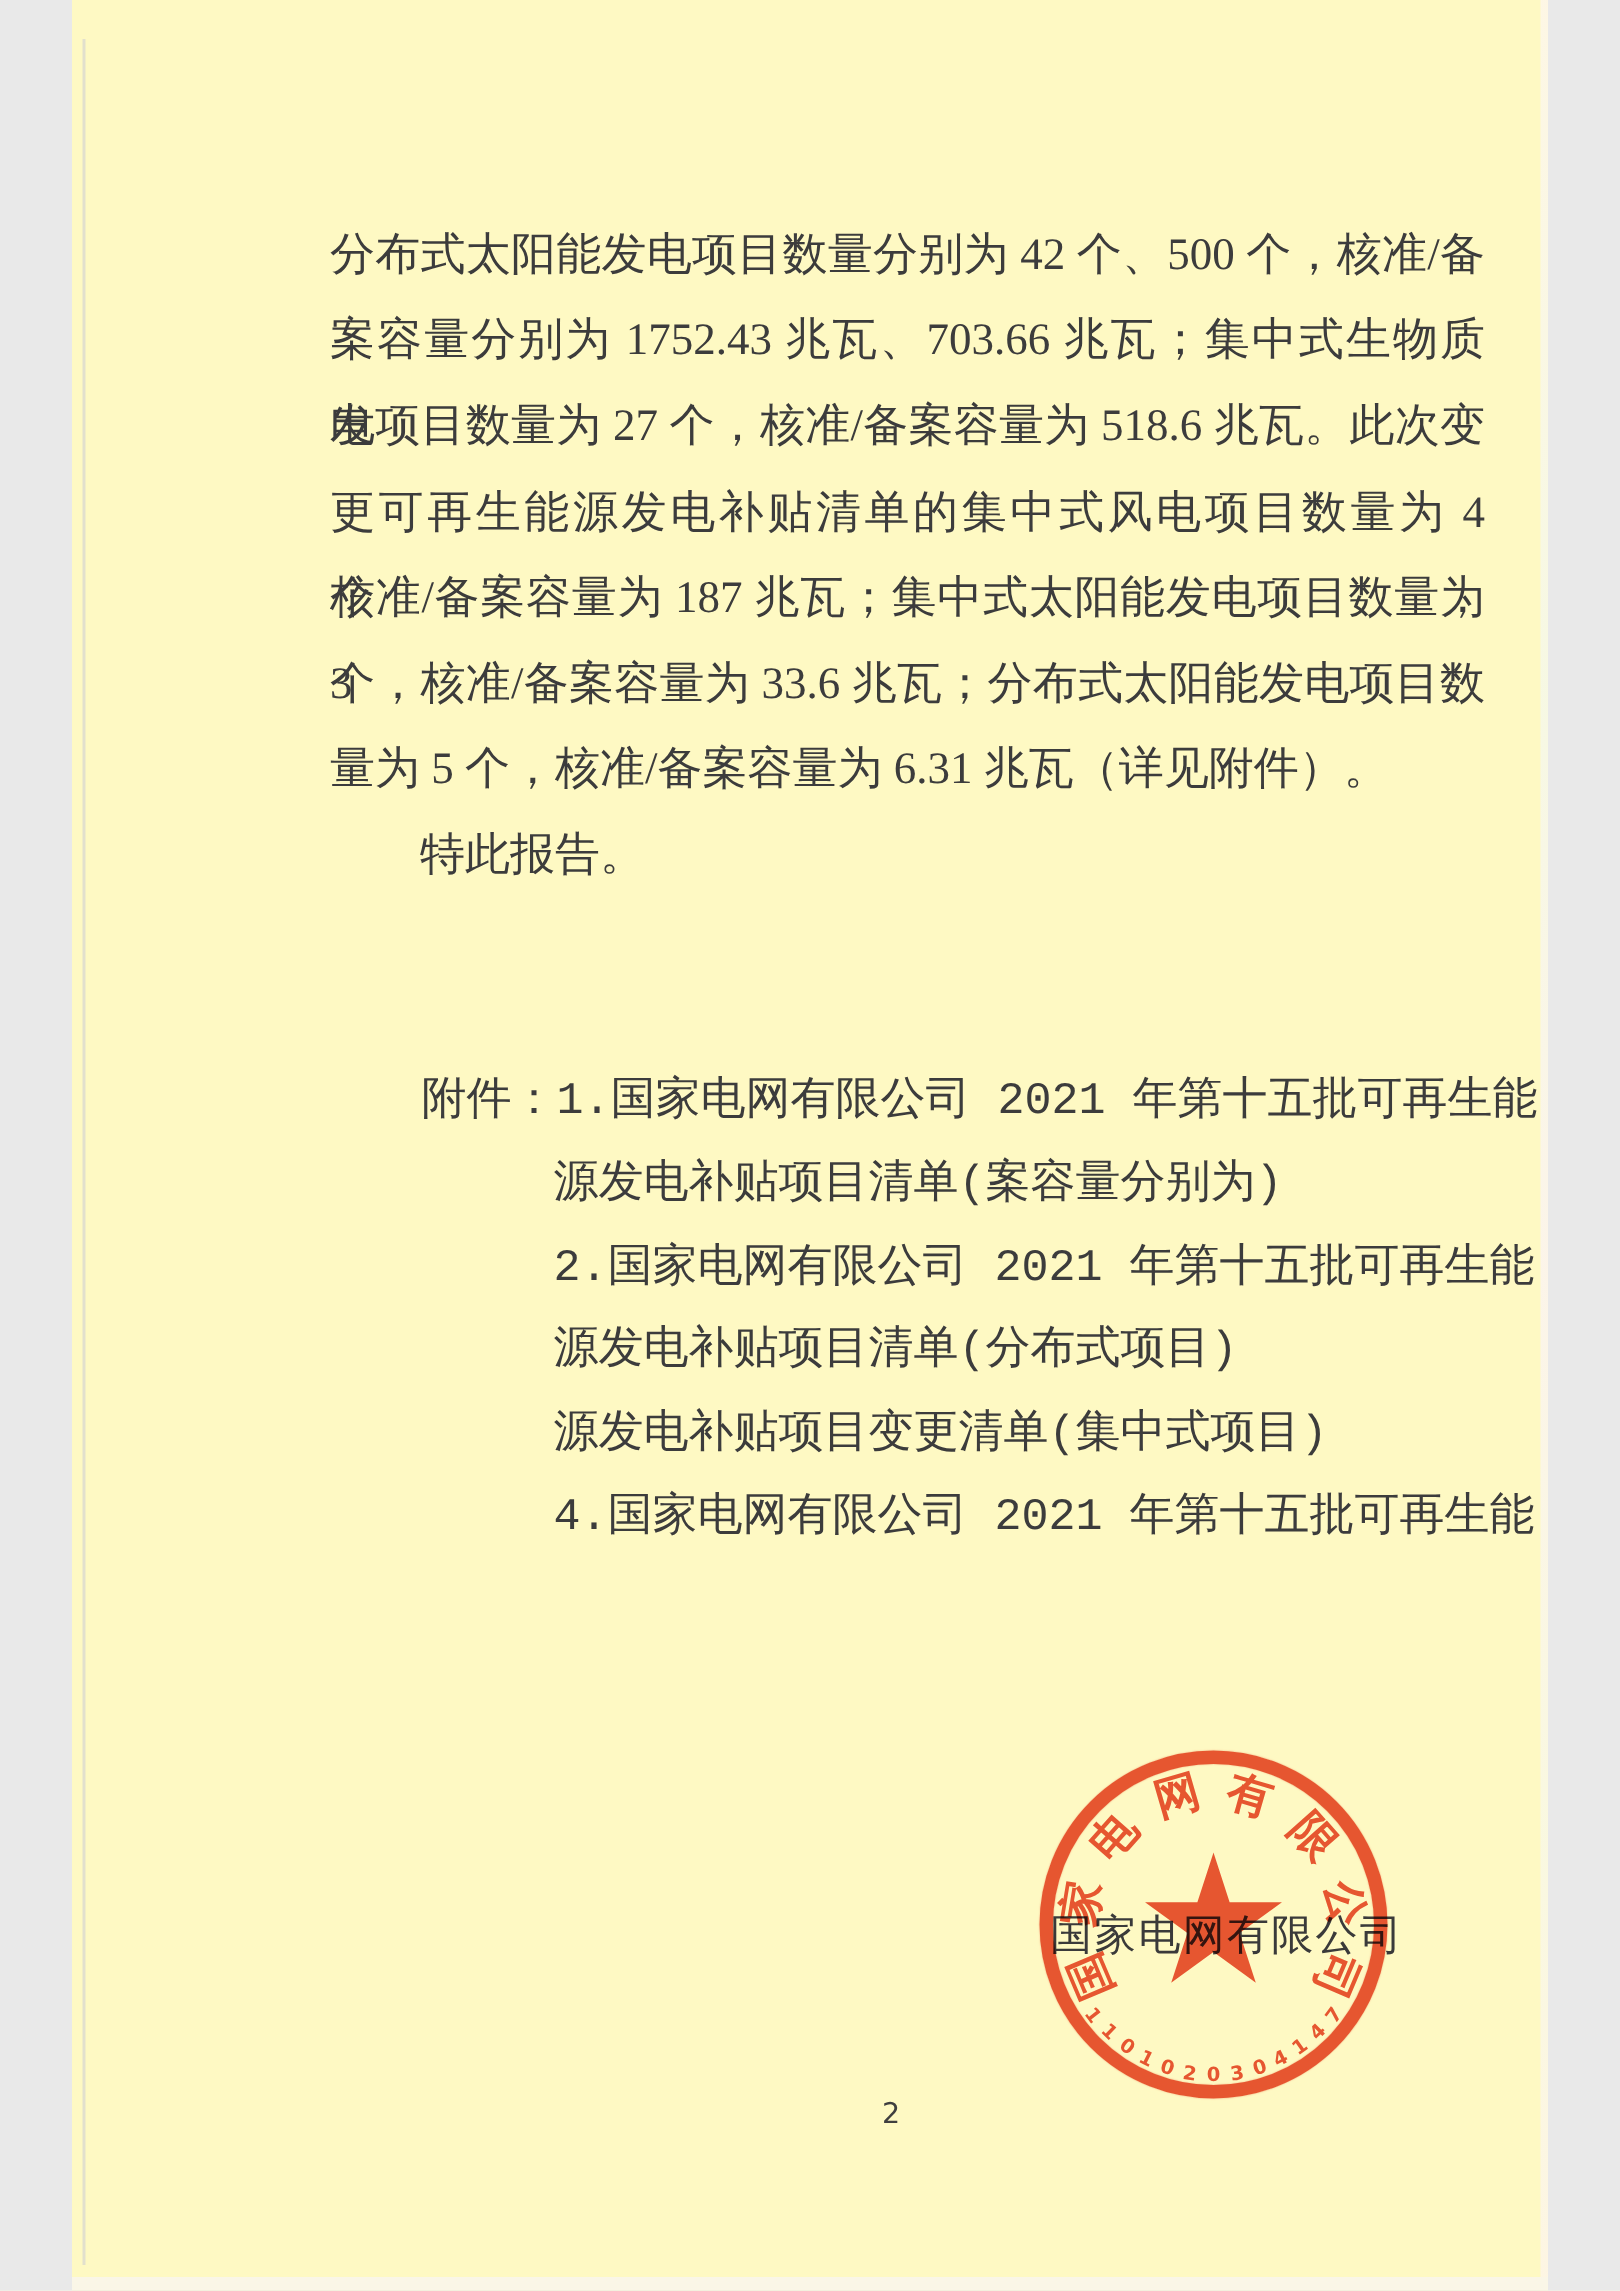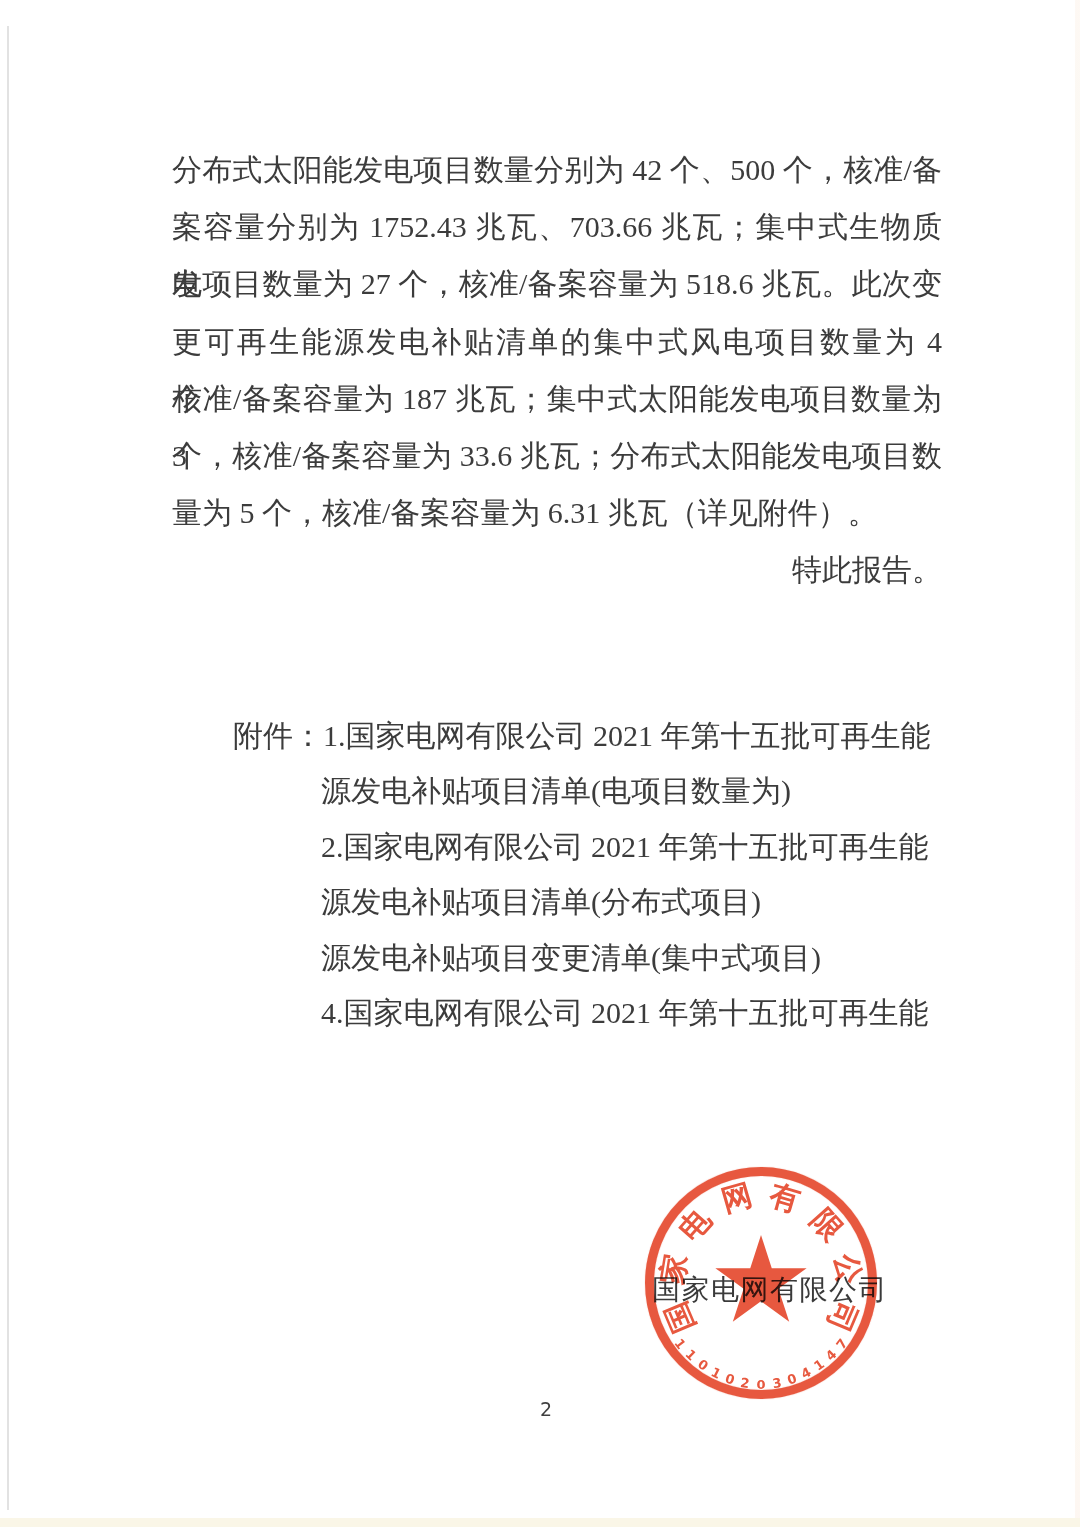--- a/index.html
+++ b/index.html
@@ -1,35 +1,35 @@
 <!DOCTYPE html>
 <html><head>
 <meta charset="utf-8">
 <style>
   html,body { margin:0; padding:0; background:#e9e9e9; }
   .page {
-    position:relative; width:1080px; height:1527px; margin:0 auto;
-    background:#ffffff; overflow:hidden;
+    position:relative; width:984px; height:1527px; margin:0 auto;
+    background:#fef9c3; overflow:hidden;
     font-family:"Liberation Serif", serif; color:#3c3c3c;
   }
   
   .edge-left  { position:absolute; left:7px; top:26px; width:2px; height:1484px; background:#d2d2d2; opacity:.65; }
   .edge-right { position:absolute; right:0; top:0; width:5px; height:100%; opacity:.75;
                 background:linear-gradient(#fdf6f0, #f4f8ee 30%, #fbf3f6 55%, #f8f8ea 80%, #fdf4ee); }
   .edge-bottom{ position:absolute; left:0; bottom:0; width:100%; height:9px; background:#faf6e7; }
 
   
   .para { position:absolute; left:172px; top:141px; width:770px; font-size:30px; line-height:57.2px; }
   .pline { height:57.2px; text-align:justify; text-align-last:justify; }
   .pline.short { text-align:center; text-align-last:left; }
-  .closing { height:57.2px; text-indent:60px;text-align:right; }
+  .closing { height:57.2px; text-indent:60px; }
 
   
   .attach { position:absolute; left:233px; top:708px; width:720px; font-size:30px; line-height:55.4px; }
-  .aline { height:55.4px; white-space:nowrap; }
+  .aline { height:55.4px; white-space:nowrap;font-family:Liberation Mono, monospace; }
   .aline.cont { margin-left:88px; }
 
   
   .sig-org  { position:absolute; left:652px; top:1271px; font-size:28px; letter-spacing:1.5px; color:#3a3a3a; white-space:nowrap; }
   .sig-date { position:absolute; left:651px; top:1331px; font-size:29px; letter-spacing:2px; color:#3a3a3a; white-space:nowrap; }
 
   
   .pagenum { position:absolute; left:540px; top:1398px; font-size:19px; color:#3f3f3f; font-family:"DejaVu Sans", sans-serif; }
 
   
@@ -58,21 +58,21 @@
     <div class="pline">电项目数量为 27 个，核准/备案容量为 518.6 兆瓦。此次变</div>
     <div class="pline">更可再生能源发电补贴清单的集中式风电项目数量为 4 个，</div>
     <div class="pline">核准/备案容量为 187 兆瓦；集中式太阳能发电项目数量为 3</div>
     <div class="pline">个，核准/备案容量为 33.6 兆瓦；分布式太阳能发电项目数</div>
     <div class="pline short">量为 5 个，核准/备案容量为 6.31 兆瓦（详见附件）。</div>
     <div class="closing">特此报告。</div>
   </div>
 
   <div class="attach">
     <div class="aline">附件：1.国家电网有限公司 2021 年第十五批可再生能</div>
-    <div class="aline cont">源发电补贴项目清单(电项目数量为)</div>
+    <div class="aline cont">源发电补贴项目清单(案容量分别为)</div>
     <div class="aline cont">2.国家电网有限公司 2021 年第十五批可再生能</div>
     <div class="aline cont">源发电补贴项目清单(分布式项目)</div>
     <div class="aline cont">源发电补贴项目变更清单(集中式项目)</div>
     <div class="aline cont">4.国家电网有限公司 2021 年第十五批可再生能</div>
   </div>
 
   <div class="sig-org">国家电网有限公司</div>
 
   <div class="seal" id="seal">
     <div class="seal-ring"></div>

